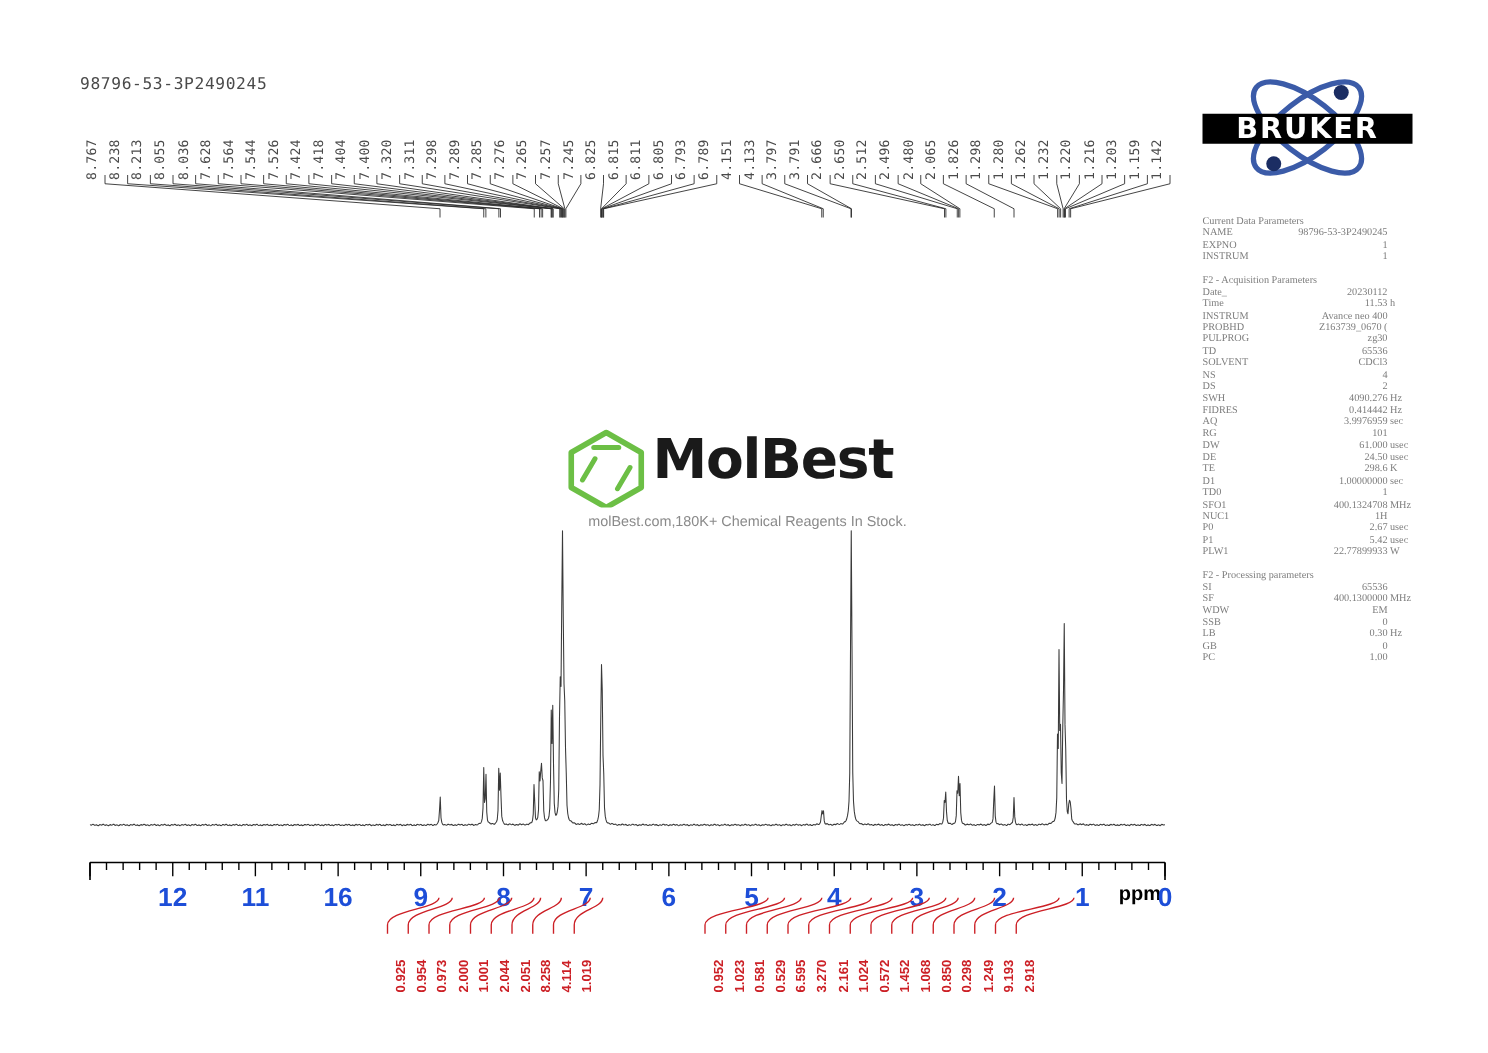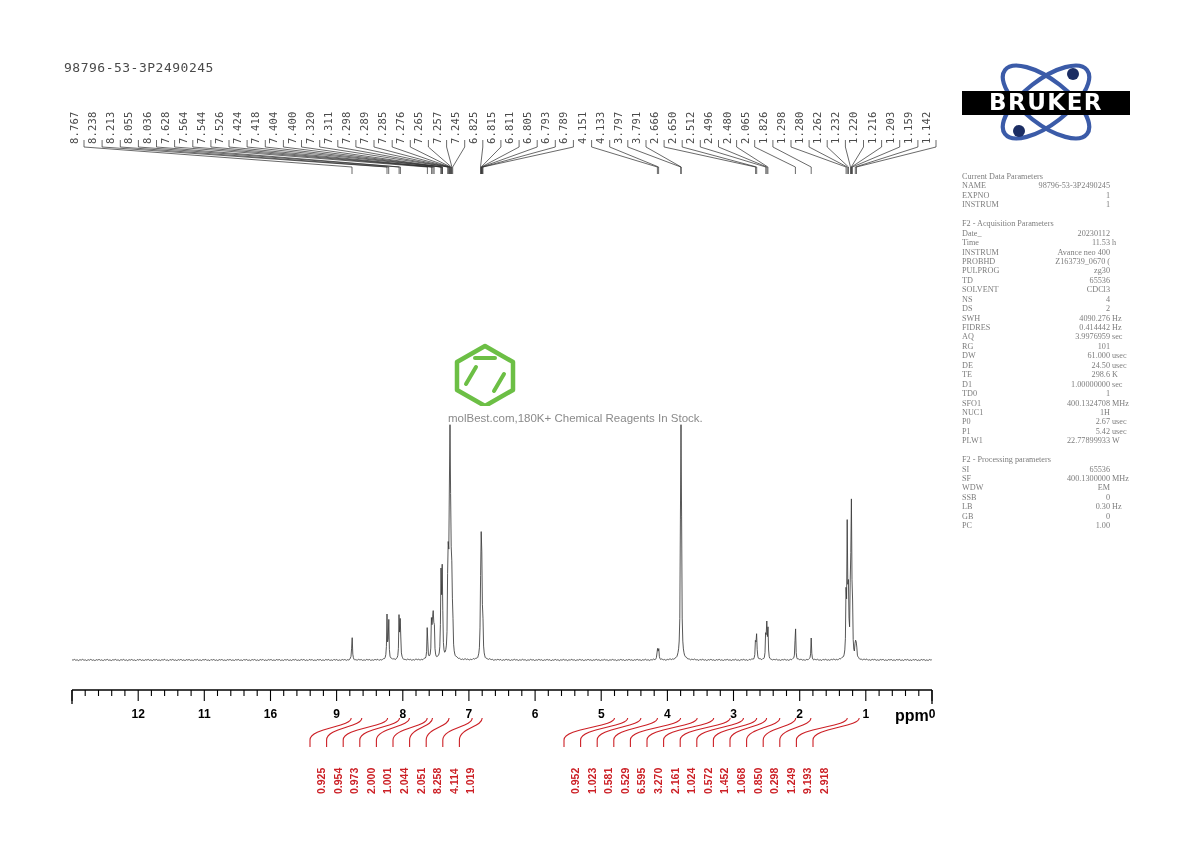--- a/index.html
+++ b/index.html
@@ -18,22 +18,22 @@
       transform-origin:left bottom;transform:rotate(-90deg);letter-spacing:.2px;}
 
   
   #peak-leader-lines{left:0;top:140px;width:1190px;height:40px;}
 
   
   #spectrum-plot{left:0;top:180px;width:1190px;height:490px;}
 
   
   #axis-area{left:0;top:688px;width:1190px;height:45px;}
-  .axis-tick-label{position:absolute;top:19px;font-size:12px;font-weight:bold;
-      color:#000000;font-family:"Liberation Sans",sans-serif;transform:translateX(-50%);}
+  .axis-tick-label{position:absolute;top:19px;font-size:21px;font-weight:bold;
+      color:#1d4ed8;font-family:"Liberation Sans",sans-serif;transform:translateX(-50%);}
   #axis-unit-label{position:absolute;top:19px;left:895px;font-size:16px;font-weight:bold;
       color:#000;font-family:"Liberation Sans",sans-serif;}
 
   
   #integral-area{left:0;top:718px;width:1190px;height:100px;}
   .integral-label{position:absolute;font-size:10.5px;color:#cc2026;font-weight:bold;
       font-family:"Liberation Sans",sans-serif;white-space:nowrap;
       transform-origin:left bottom;transform:rotate(-90deg);}
 
   
@@ -46,21 +46,21 @@
   .param-key{position:absolute;left:0;}
   .param-val{position:absolute;left:0;width:148px;text-align:right;}
   .param-unit{position:absolute;left:150px;}
   .param-head{position:relative;height:9.45px;white-space:nowrap;}
   .param-gap{height:9.45px;}
 
   
   #molbest-watermark{left:447px;top:340px;width:300px;height:95px;}
   #molbest-wordmark{position:absolute;left:75px;top:2px;font-size:44px;font-weight:bold;
       color:#1a1a1a;font-family:"DejaVu Sans",sans-serif;letter-spacing:-1px;}
-  #molbest-tagline{position:absolute;left:1px;top:72px;width:300px;text-align:left;
+  #molbest-tagline{position:absolute;left:1px;top:72px;width:300px;text-align:center;
       font-size:11.5px;color:#8a8a8a;font-family:"Liberation Sans",sans-serif;white-space:nowrap;}
 </style>
 </head>
 <body>
 
 <div class="abs" id="sample-title">98796-53-3P2490245</div>
 
 <div class="abs" id="peak-label-strip">
     <div class="peak-label" style="left: 10px;">8.767</div>
     <div class="peak-label" style="left: 28.1277px;">8.238</div>
@@ -498,14 +498,15 @@
      </div>
   </div>
 
 <div class="abs" id="molbest-watermark">
   <svg width="72" height="64" viewBox="0 0 72 64" style="position:absolute;left:2px;top:2px;">
     <polygon points="36,4 64,20 64,48 36,64 8,48 8,20" fill="none" stroke="#6cbf45" stroke-width="4.5" stroke-linejoin="round"></polygon>
     <line x1="26" y1="16" x2="46" y2="16" stroke="#6cbf45" stroke-width="4" stroke-linecap="round"></line>
     <line x1="17" y1="42" x2="27" y2="25" stroke="#6cbf45" stroke-width="4" stroke-linecap="round"></line>
     <line x1="45" y1="49" x2="55" y2="32" stroke="#6cbf45" stroke-width="4" stroke-linecap="round"></line>
   </svg>
+  <div id="molbest-wordmark">MolBest</div>
   <div id="molbest-tagline">molBest.com,180K+ Chemical Reagents In Stock.</div>
 </div>
 
 </body></html>

